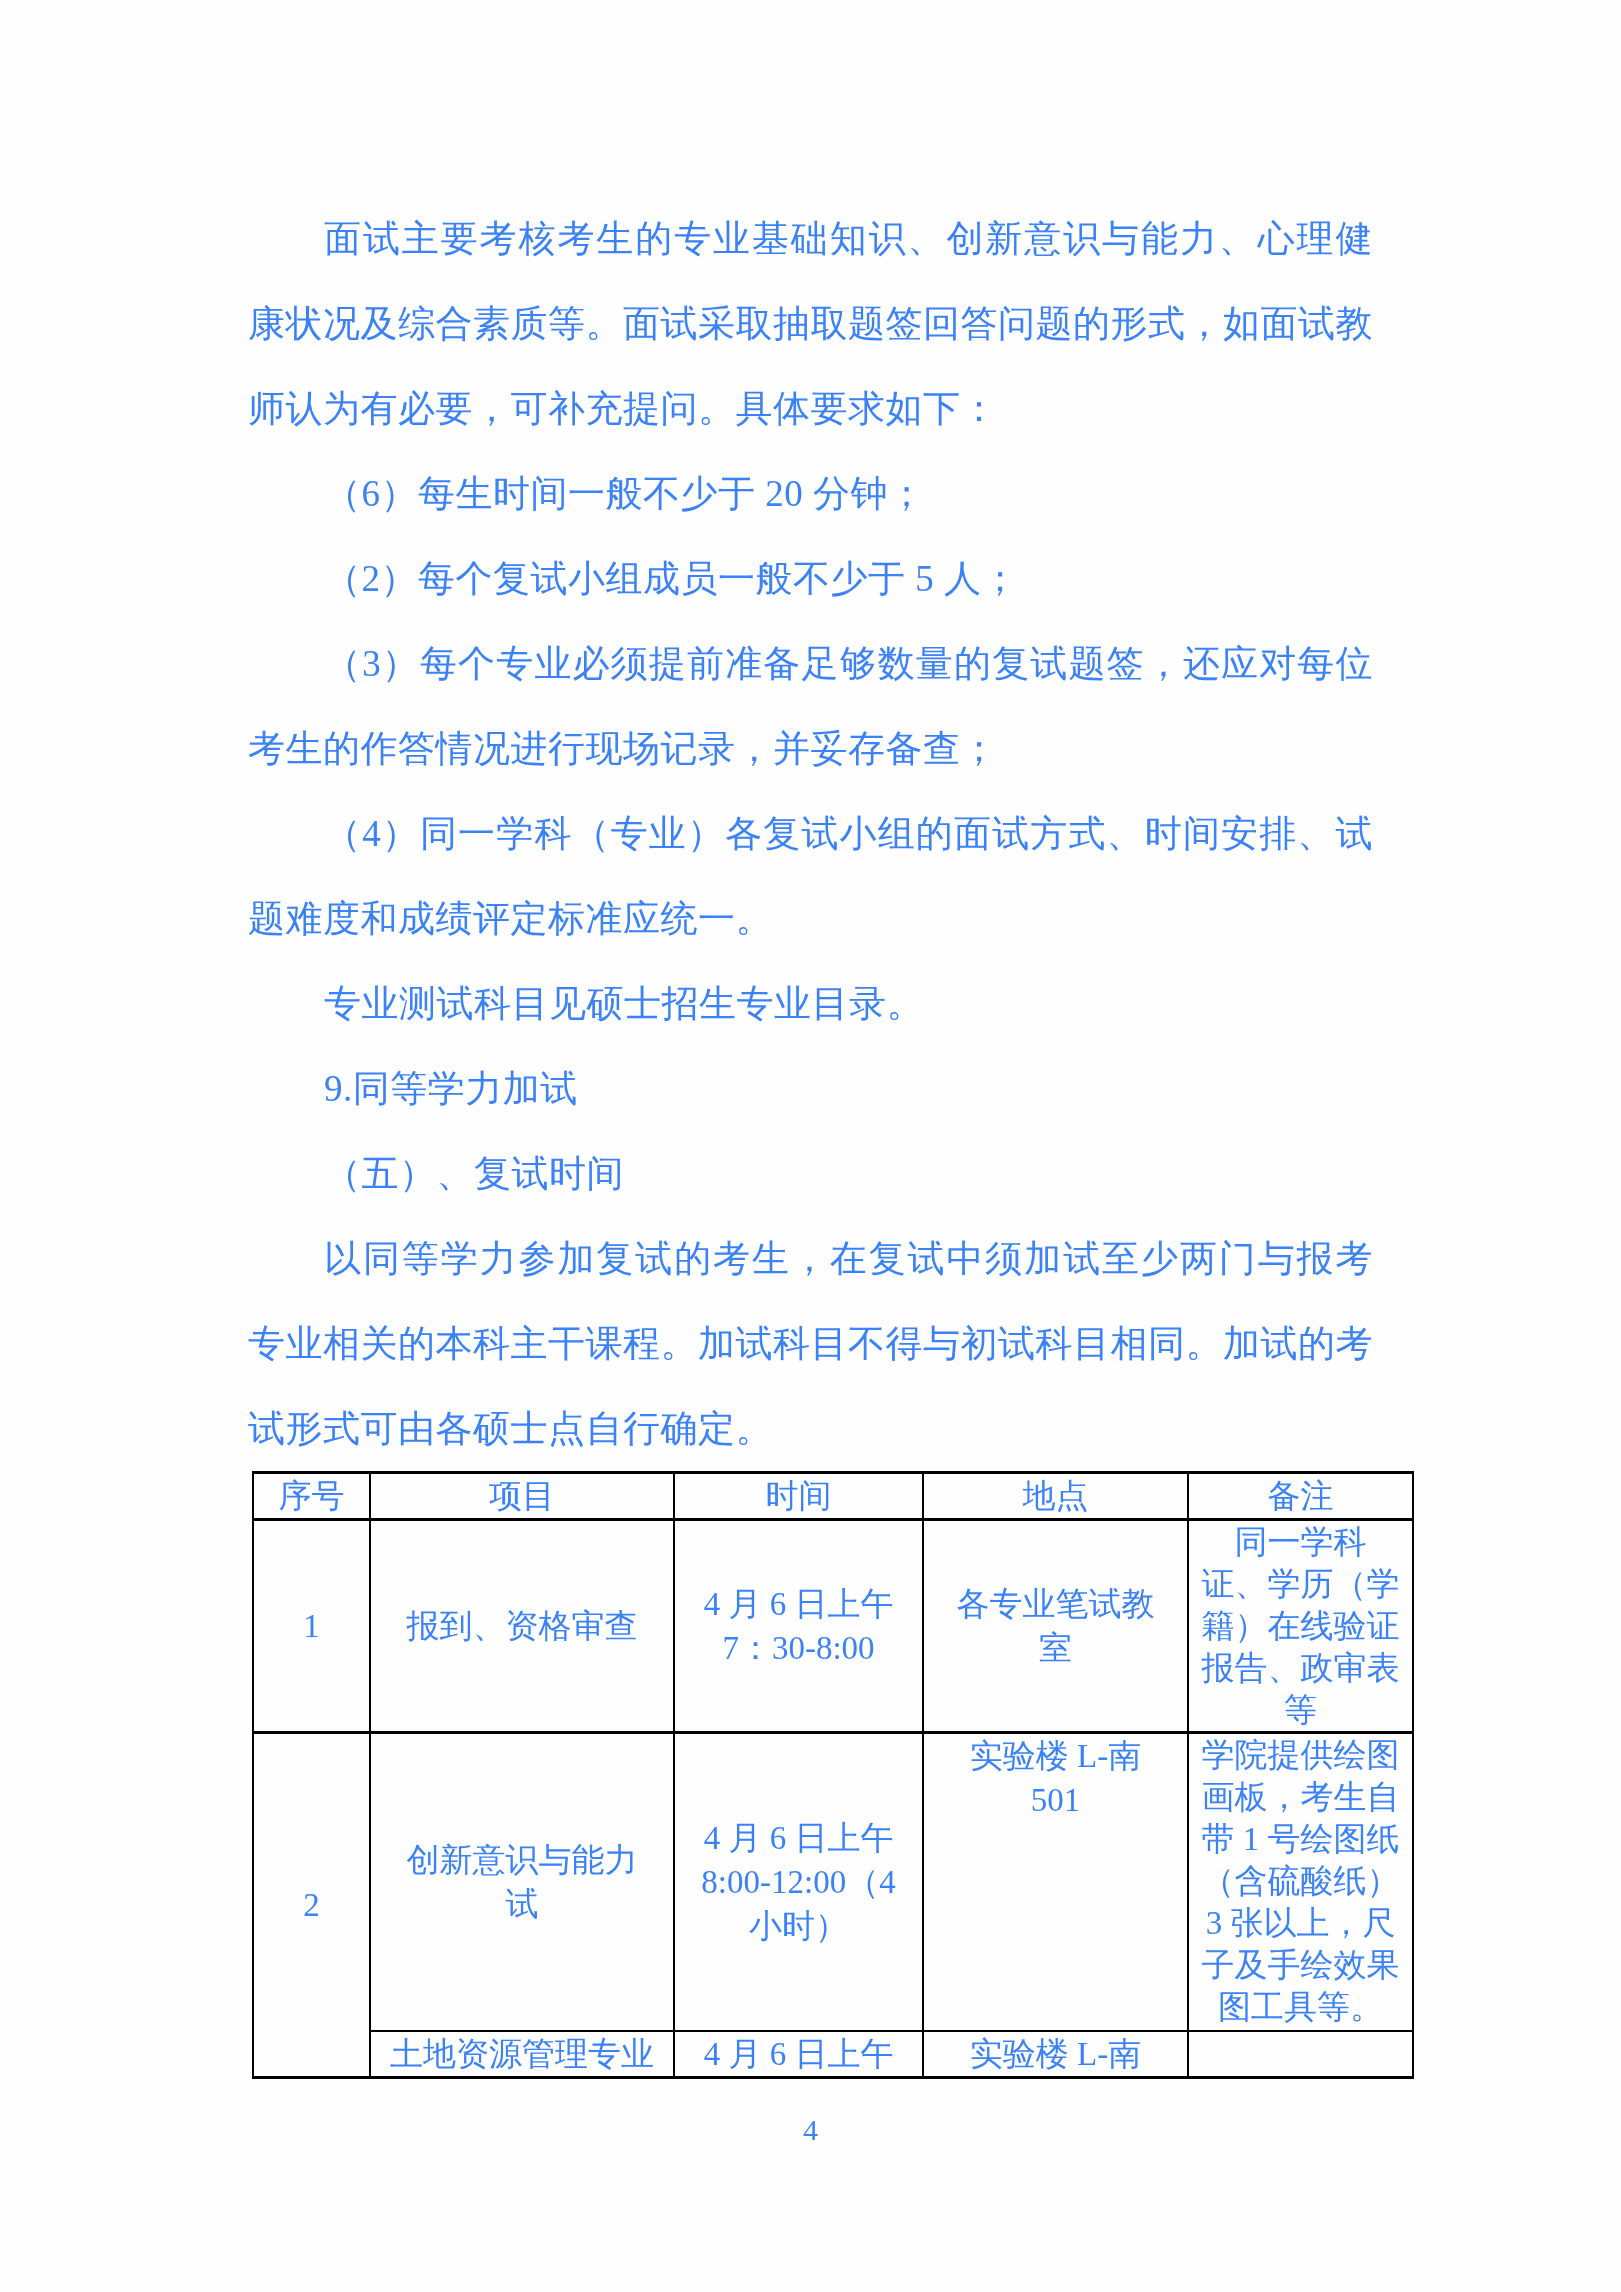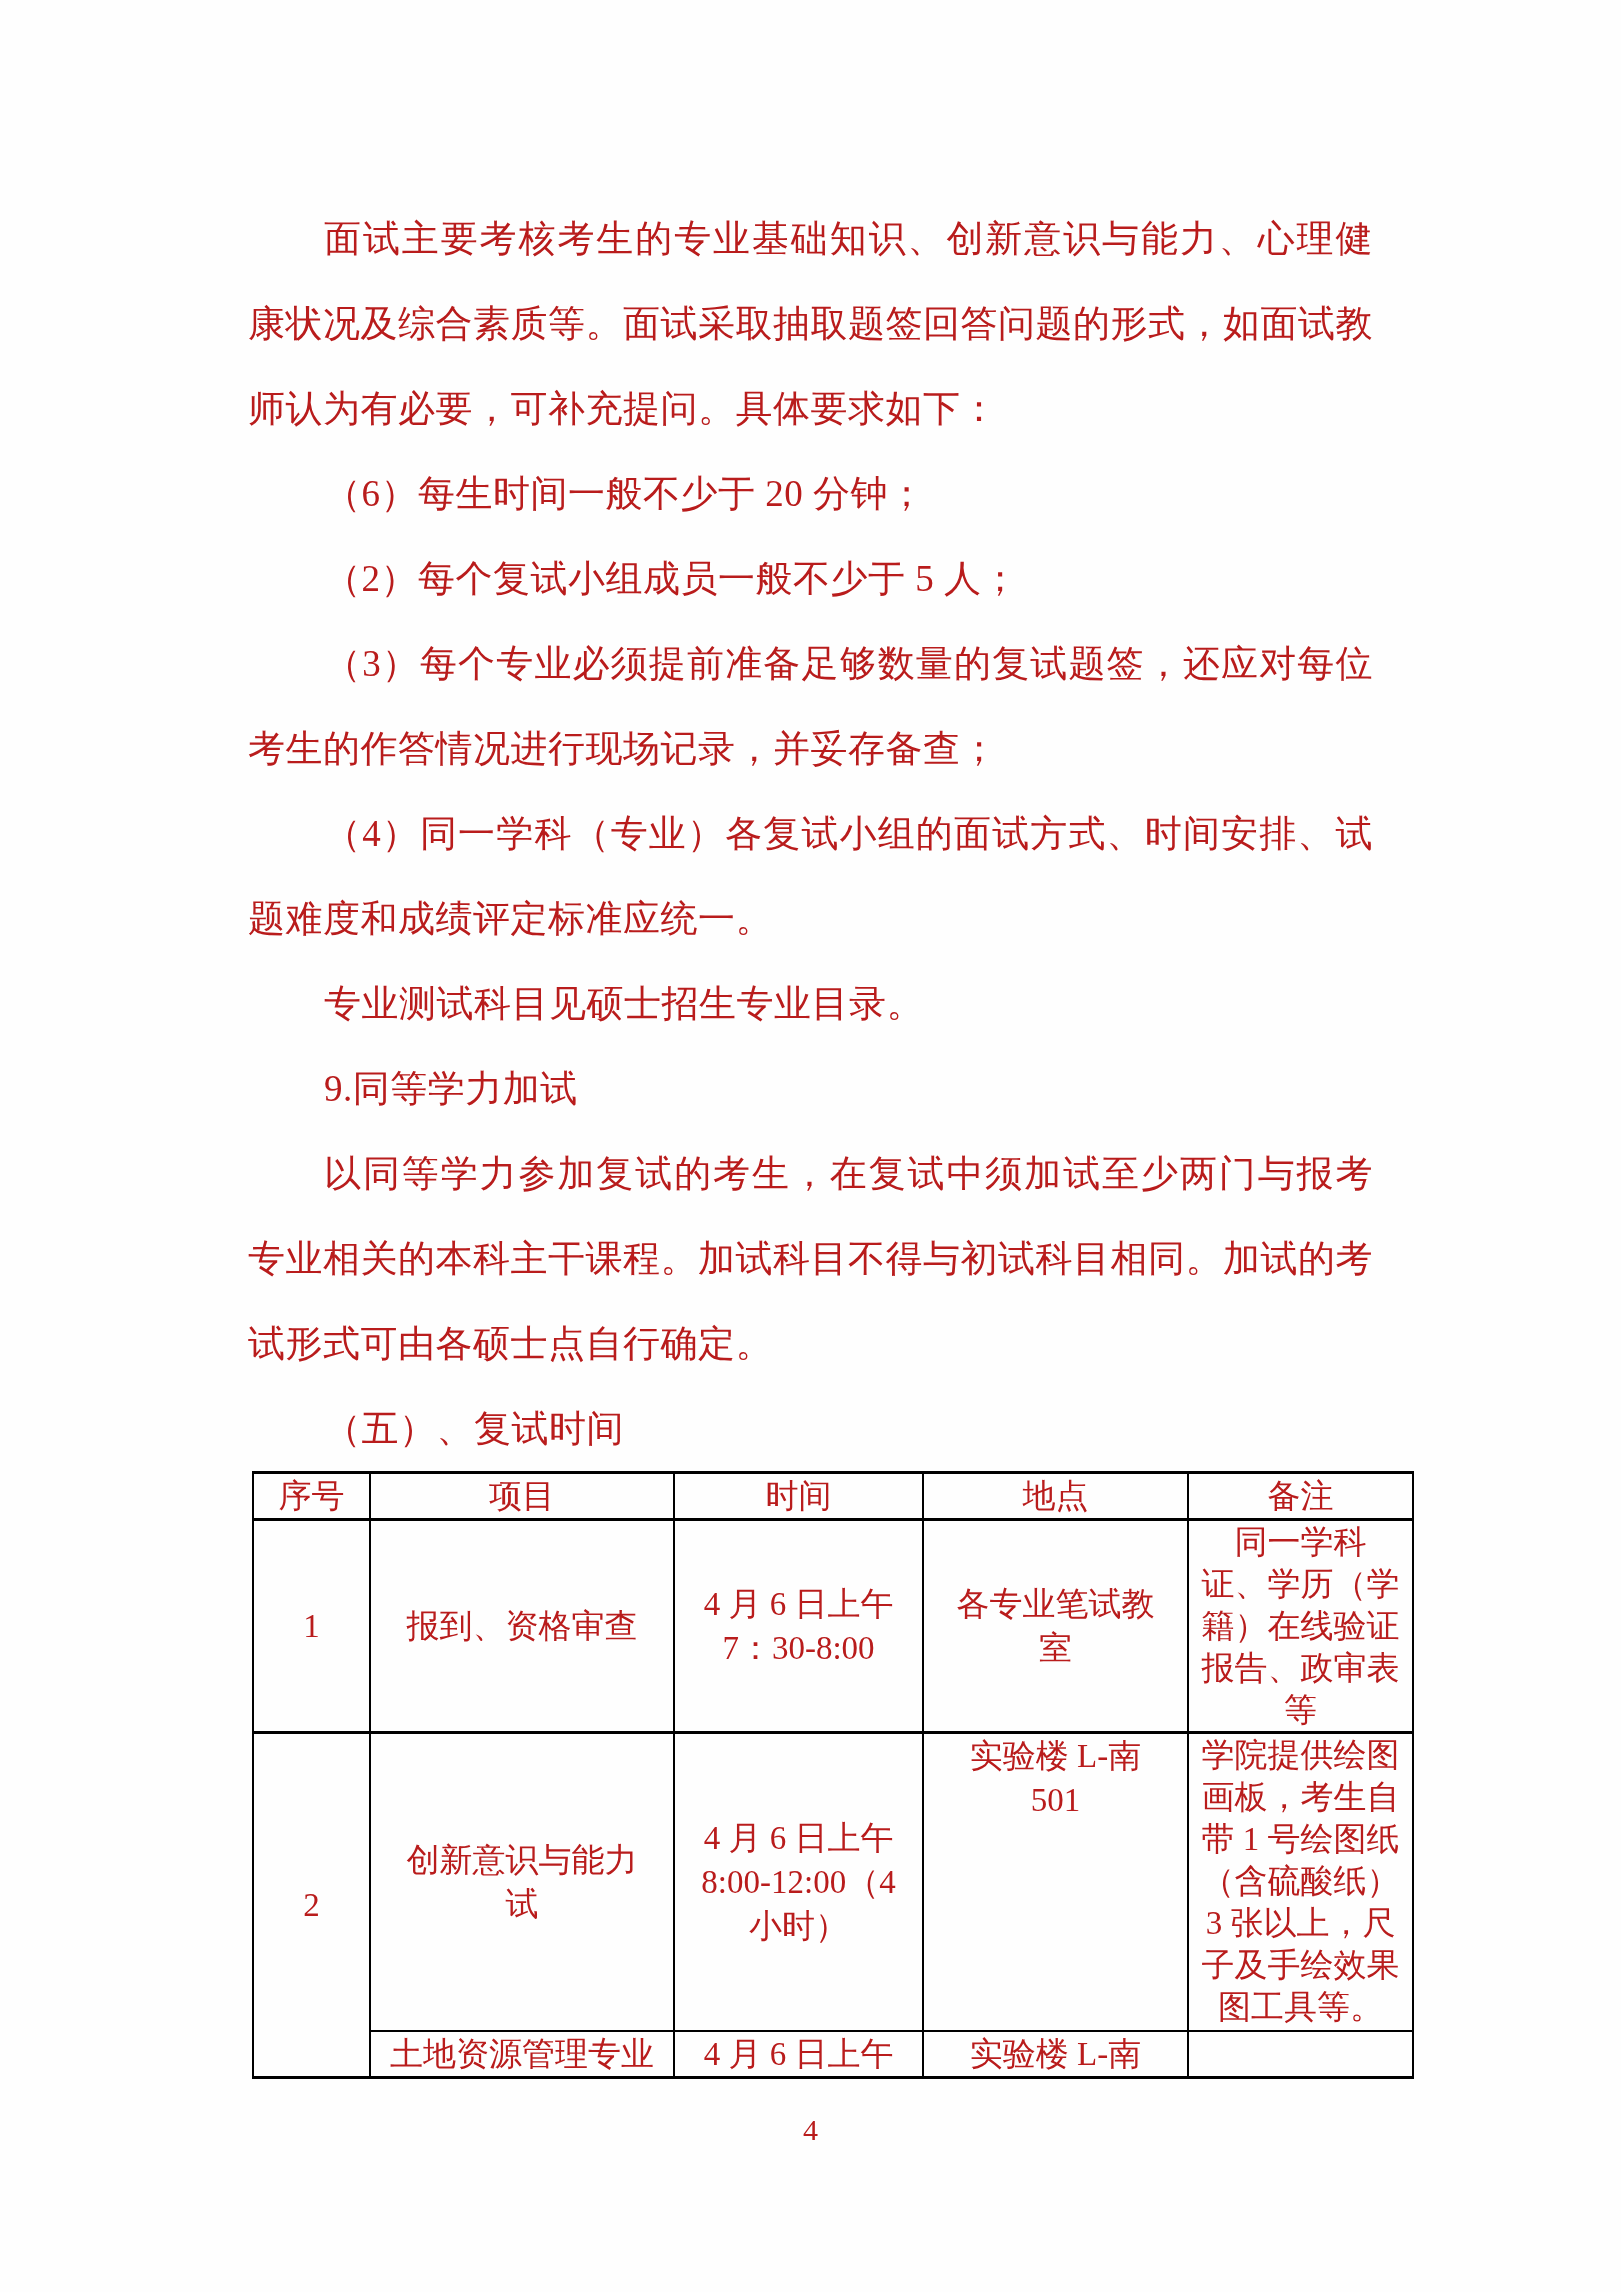--- a/index.html
+++ b/index.html
@@ -1,21 +1,21 @@
 <!DOCTYPE html>
 <html><head>
 <meta charset="utf-8">
 <style>
   html,body { margin:0; padding:0; background:#888; }
   .page {
     position:relative;
     width:1621px; height:2293px;
     margin:0 auto;
     background:#fefefe;
-    color:#b91c1c;
+    color:#3b82f6;
     font-family:"Liberation Serif","DejaVu Serif",serif;
     overflow:hidden;
   }
   
   .text-block {
     position:absolute;
     left:248px; top:196px;
     width:1125px;
     font-size:37px;
     line-height:85px;
@@ -66,22 +66,22 @@
 <div class="page">
 
   <div class="text-block">
     <p>面试主要考核考生的专业基础知识、创新意识与能力、心理健康状况及综合素质等。面试采取抽取题签回答问题的形式，如面试教师认为有必要，可补充提问。具体要求如下：</p>
     <p>（6）每生时间一般不少于 20 分钟；</p>
     <p>（2）每个复试小组成员一般不少于 5 人；</p>
     <p>（3）每个专业必须提前准备足够数量的复试题签，还应对每位考生的作答情况进行现场记录，并妥存备查；</p>
     <p>（4）同一学科（专业）各复试小组的面试方式、时间安排、试题难度和成绩评定标准应统一。</p>
     <p>专业测试科目见硕士招生专业目录。</p>
     <p>9.同等学力加试</p>
+    <p>（五）、复试时间</p>
     <p>以同等学力参加复试的考生，在复试中须加试至少两门与报考专业相关的本科主干课程。加试科目不得与初试科目相同。加试的考试形式可由各硕士点自行确定。</p>
-    <p>（五）、复试时间</p>
   </div>
 
   <div class="schedule">
     <table class="grid">
       <colgroup>
         <col style="width:117px">
         <col style="width:304px">
         <col style="width:249px">
         <col style="width:265px">
         <col style="width:225px">

